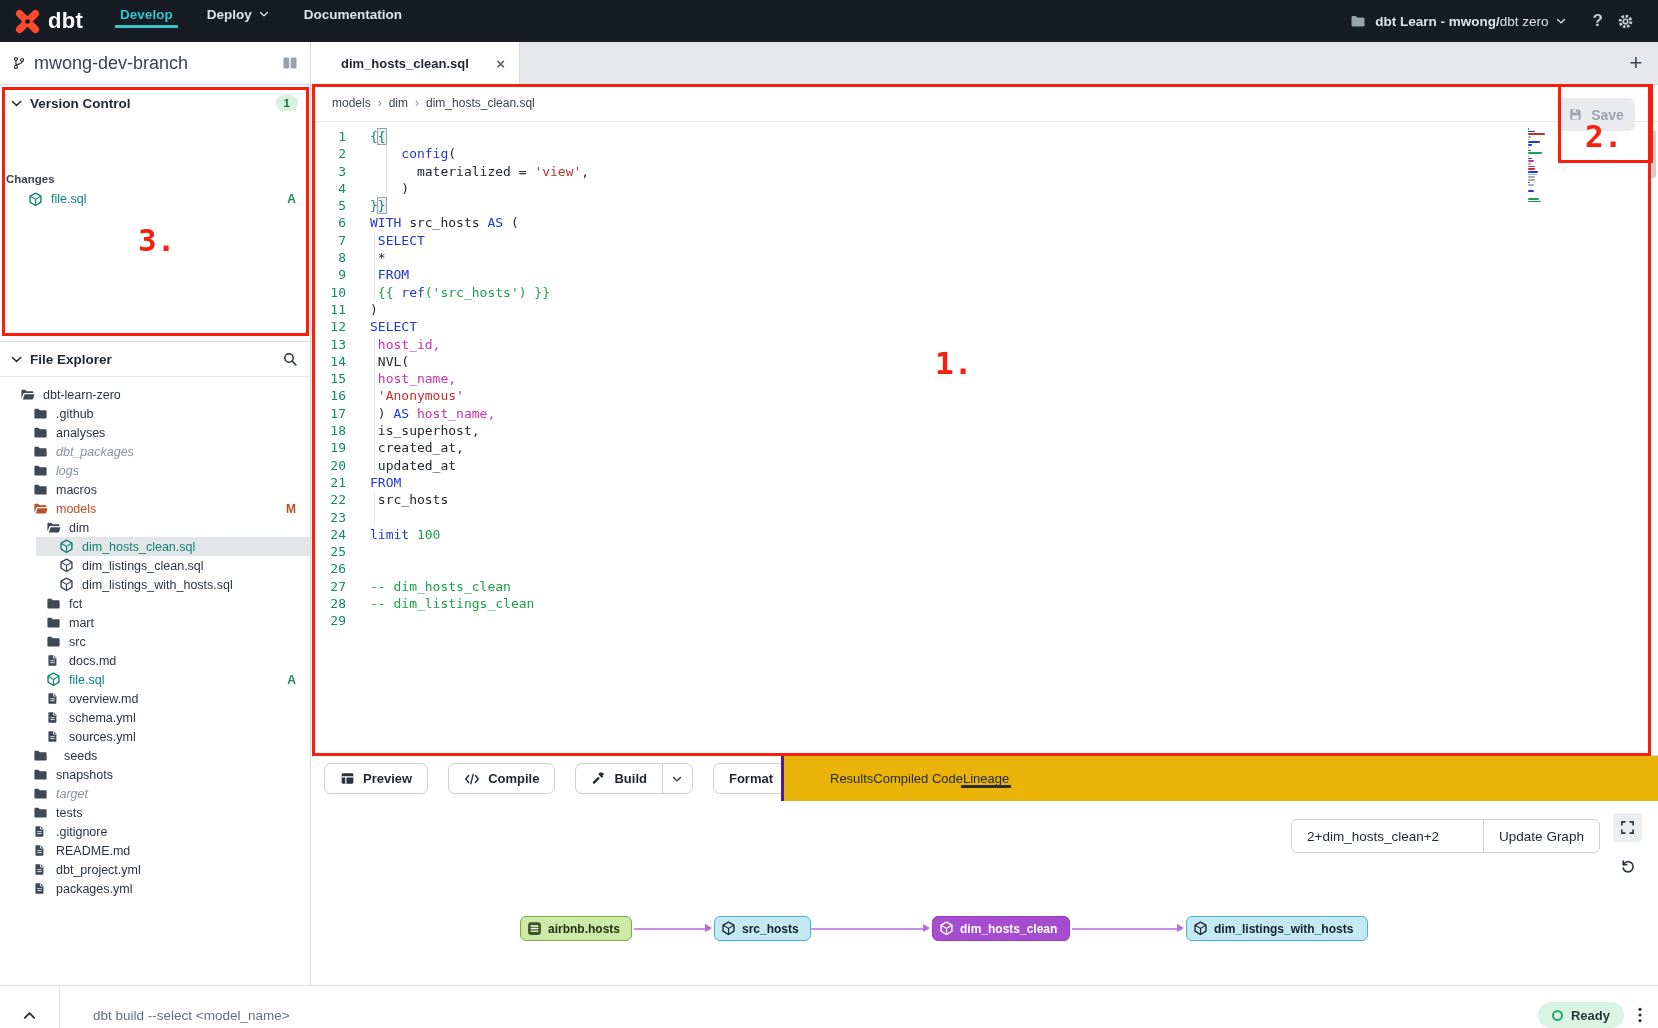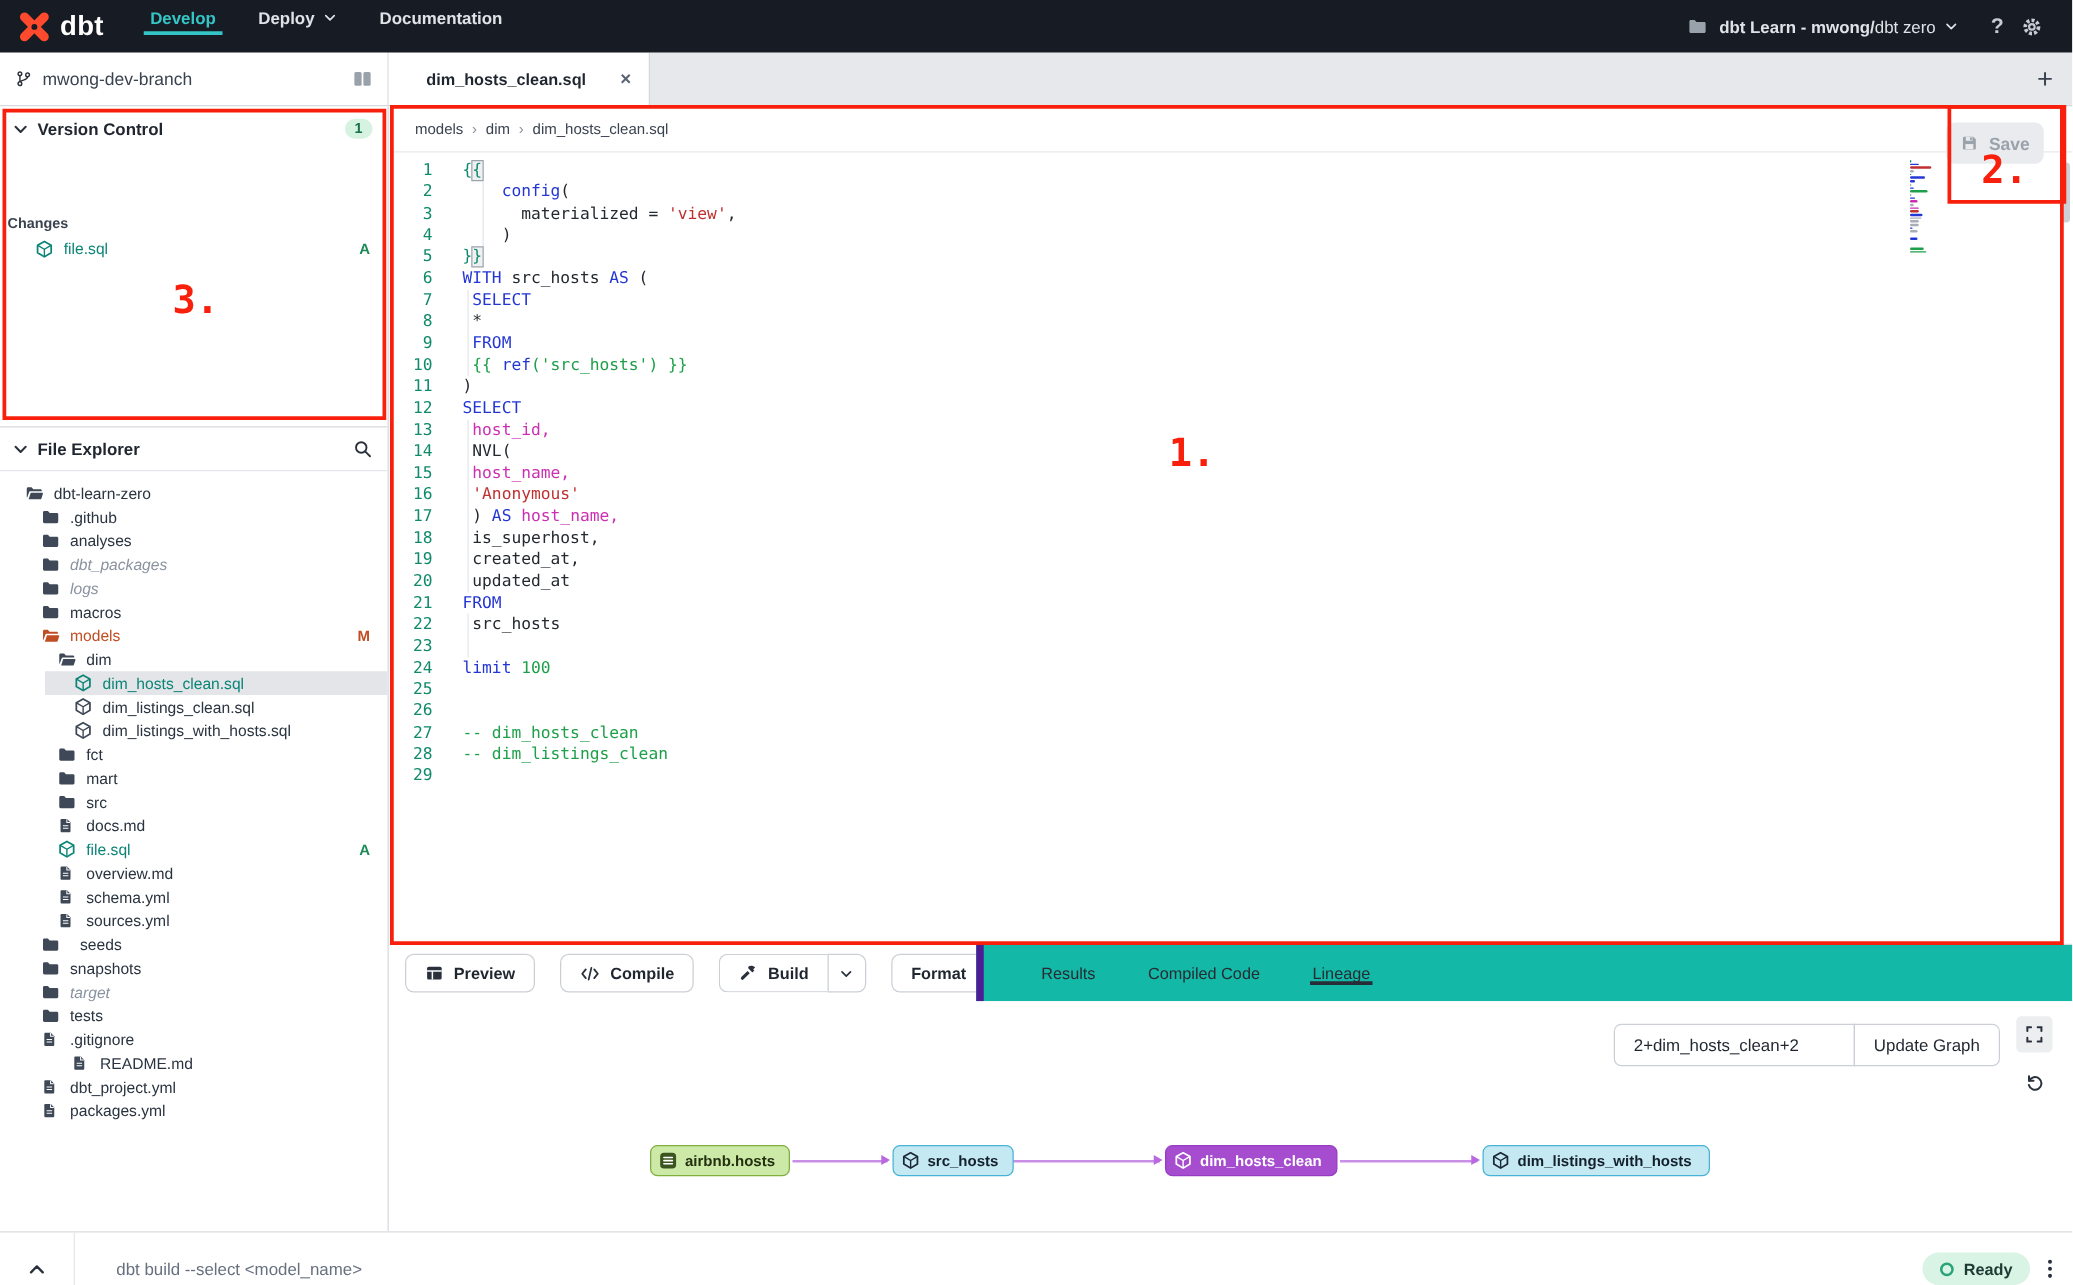--- a/index.html
+++ b/index.html
@@ -16,21 +16,21 @@
   .nav-item.active{color:#35c5c6}
   .nav-item.active::after{content:"";position:absolute;left:12px;right:12px;bottom:0;height:3px;background:#35c5c6}
   .topnav-right{margin-left:auto;display:flex;align-items:center;color:#dfe3e8;padding-right:24px}
   .proj{display:flex;align-items:center;gap:8px;font-size:13.5px;font-weight:bold}
   .env{display:flex;align-items:center;gap:6px;font-size:13.5px;font-weight:normal}
   .help-q{font-size:17px;font-weight:bold;color:#c6ccd4;margin:0 14px 0 26px;cursor:pointer}
   .icon-grey{color:#99a1ab}
 
   
   .branch-bar{position:absolute;left:0;top:42px;width:311px;height:43px;background:#fff;border-right:1px solid #d6d9dd;border-bottom:1px solid #d6d9dd;display:flex;align-items:center;padding:0 12px;z-index:2}
-  .branch-name{font-size:14px;color:#3a4350;margin-left:8px;flex:1}
+  .branch-name{font-size:18px;color:#3a4350;margin-left:8px;flex:1}
   .tabstrip{position:absolute;left:311px;top:42px;right:0;height:43px;background:#e7e8eb;border-bottom:1px solid #d6d9dd;display:flex;align-items:stretch;z-index:2}
   .tab{width:209px;background:#fff;border-right:1px solid #d6d9dd;display:flex;align-items:center;padding:0 14px 0 30px;font-size:13px;font-weight:bold;color:#1f2630}
   .tab-close{margin-left:auto;color:#5a6472;font-size:15px;cursor:pointer}
   .newtab{margin-left:auto;width:44px;display:flex;align-items:center;justify-content:center;font-size:22px;color:#3a4350;cursor:pointer}
 
   
   .sidebar{position:absolute;left:0;top:85px;width:311px;height:900px;background:#fff;border-right:1px solid #d6d9dd;z-index:1}
   .sec-header{display:flex;align-items:center;padding:10px 12px 8px 10px;gap:7px}
   .sec-title{font-size:13.5px;font-weight:bold;color:#1f2630;flex:1}
   .vc-badge{background:#d6f2e0;color:#17704a;font-size:11.5px;font-weight:bold;border-radius:9px;padding:2px 8px}
@@ -77,21 +77,21 @@
 
   
   .bottom{position:absolute;left:312px;top:755px;right:0;height:230px;background:#fff;border-top:1px solid #d6d9dd;z-index:1}
   .btoolbar{position:absolute;left:0;top:0;right:0;height:45px;display:flex;align-items:center;background:#fff}
   .btn-row{display:flex;align-items:flex-end;gap:20px;margin-left:12px}
   .btn{height:31px;background:#fff;border:1px solid #ccd0d6;border-radius:7px;display:flex;align-items:center;gap:8px;padding:0 15px;font-size:13px;color:#1f2630;font-weight:600;cursor:pointer}
   .btn .bicon{color:#2a313c}
   .split{display:flex;align-items:stretch}
   .split .btn{border-radius:7px 0 0 7px;border-right:none}
   .split .chev{width:31px;border:1px solid #ccd0d6;border-radius:0 7px 7px 0;display:flex;align-items:center;justify-content:center;color:#2a313c;background:#fff;cursor:pointer}
-  .tabs-region{position:absolute;left:469px;top:0;right:0;height:45px;background:#14b8a6;border-left:6px solid #4c1d95;display:flex;align-items:center;gap:42px;padding-left:46px}
+  .tabs-region{position:absolute;left:469px;top:0;right:0;height:45px;background:#eab308;border-left:3px solid #4c1d95;display:flex;align-items:center;padding-left:46px}
   .btab{font-size:13px;color:#252b33;height:45px;display:flex;align-items:center;position:relative;cursor:pointer}
   .btab.active::after{content:"";position:absolute;left:-2px;right:-2px;top:29px;height:2.5px;background:#272e38}
   .lineage{position:absolute;left:0;top:45px;right:0;bottom:0;background:#fff}
   .lin-input{position:absolute;left:979px;top:18px;width:193px;height:34px;border:1px solid #ccd0d6;border-radius:6px 0 0 6px;font-size:13.5px;color:#1f2630;display:flex;align-items:center;padding-left:15px;background:#fff}
   .lin-update{position:absolute;left:1171px;top:18px;width:117px;height:34px;border:1px solid #ccd0d6;border-radius:0 6px 6px 0;display:flex;align-items:center;justify-content:center;font-size:13.5px;color:#1f2630;background:#fff;cursor:pointer}
   .lin-fs{position:absolute;left:1301px;top:12px;width:29px;height:29px;background:#eceef0;border-radius:4px;display:flex;align-items:center;justify-content:center;color:#2a313c;cursor:pointer}
   .lin-rf{position:absolute;left:1301px;top:50px;width:29px;height:29px;display:flex;align-items:center;justify-content:center;color:#2a313c;cursor:pointer}
   .node{position:absolute;top:115px;height:25px;display:flex;align-items:center;gap:6px;padding:0 11px 0 6px;font-size:12px;font-weight:bold;border:1.5px solid;border-radius:6px;white-space:nowrap;z-index:2;cursor:pointer}
   .n-source{background:#cde9a8;border-color:#7fb03e;color:#22300f}
   .n-model{background:#c5e9f3;border-color:#47b4d5;color:#14202b}
@@ -439,21 +439,21 @@
           <div class="trow" style="padding-left: 33px;">
             <span class="ticon">
               <svg viewBox="0 0 16 16" width="13">
                 <path d="M4.2 1.5h5.2L12.8 5v8.3c0 .7-.5 1.2-1.2 1.2H4.2c-.7 0-1.2-.5-1.2-1.2V2.7c0-.7.5-1.2 1.2-1.2z" fill="currentColor"></path>
                 <path d="M9.2 1.8V5h3.2" fill="none" stroke="#fff" stroke-width="1"></path>
                 <path d="M5.3 8.2h5.4M5.3 10.6h5.4" stroke="#fff" stroke-width="1"></path>
               </svg>
             </span>
             <span class="tlabel">.gitignore</span>
           </div>
-          <div class="trow" style="padding-left: 33px; margin-left: 24px;">
+          <div class="trow" style="padding-left: 33px;">
             <span class="ticon">
               <svg viewBox="0 0 16 16" width="13">
                 <path d="M4.2 1.5h5.2L12.8 5v8.3c0 .7-.5 1.2-1.2 1.2H4.2c-.7 0-1.2-.5-1.2-1.2V2.7c0-.7.5-1.2 1.2-1.2z" fill="currentColor"></path>
                 <path d="M9.2 1.8V5h3.2" fill="none" stroke="#fff" stroke-width="1"></path>
                 <path d="M5.3 8.2h5.4M5.3 10.6h5.4" stroke="#fff" stroke-width="1"></path>
               </svg>
             </span>
             <span class="tlabel">README.md</span>
           </div>
           <div class="trow" style="padding-left: 33px;">

